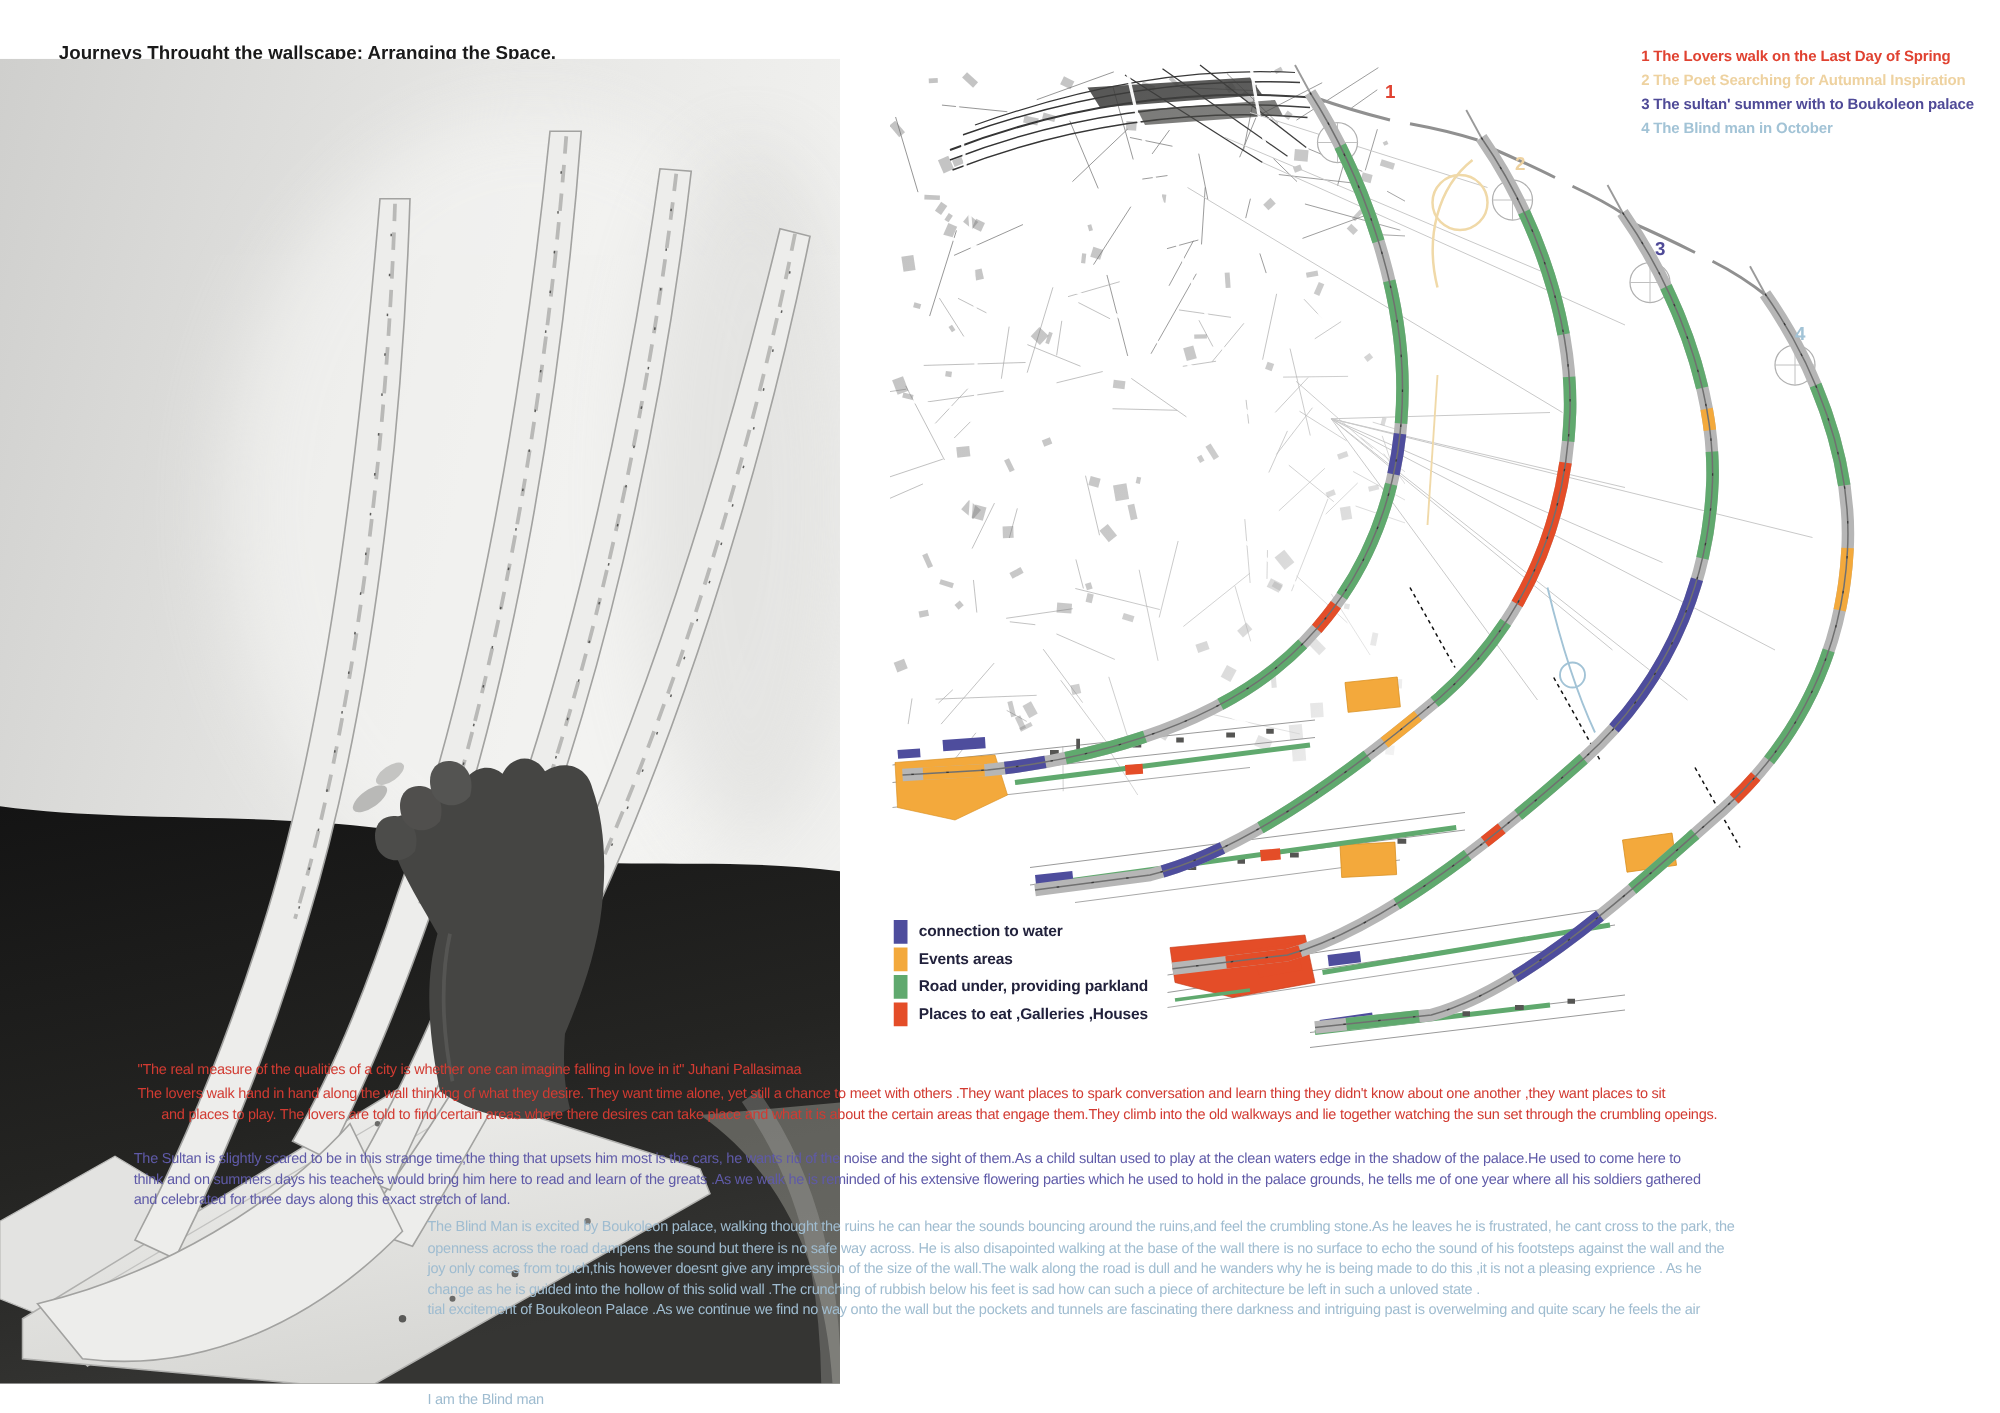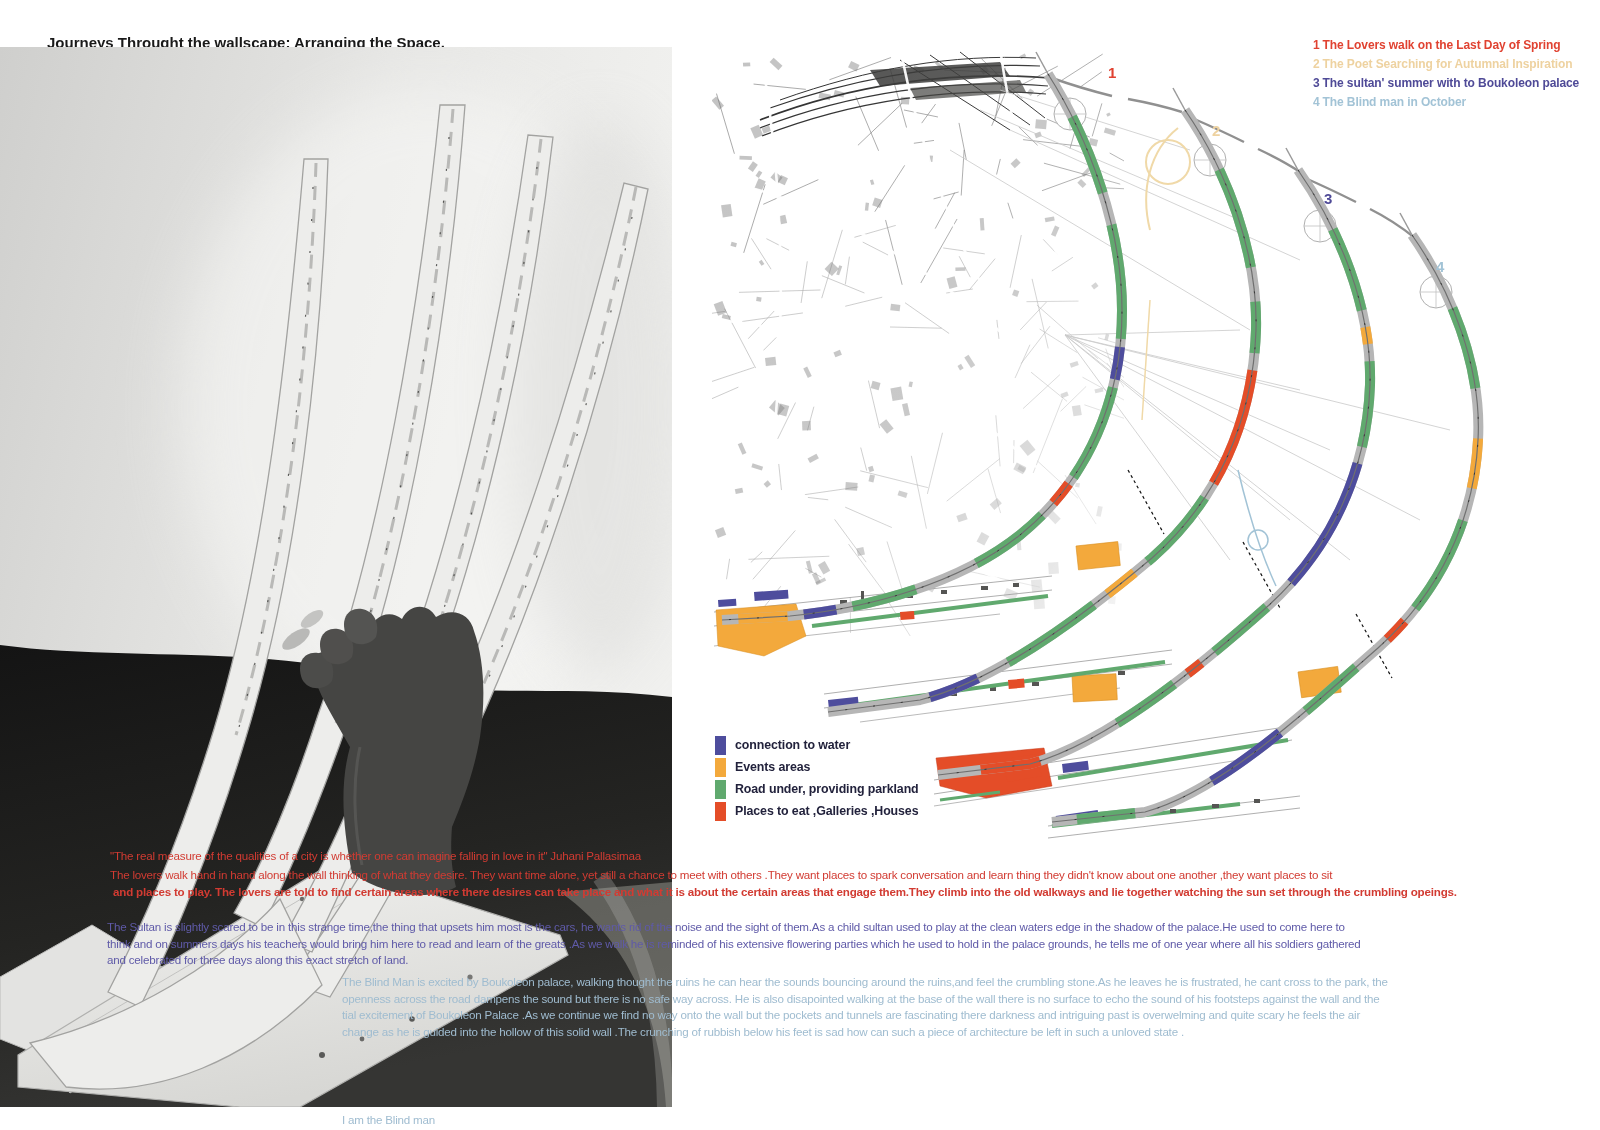--- a/index.html
+++ b/index.html
@@ -567,31 +567,32 @@
     <div class="leg-row">
       <div class="leg-swatch" style="background-color: rgb(228, 77, 40);"></div>
       <div class="leg-label">Places to eat ,Galleries ,Houses</div>
     </div>
   </div>
 
   <div class="para" style="left: 110px; top: 848px; color: rgb(210, 59, 50);">"The real measure of the qualities of a city is whether one can imagine falling in love in it"  Juhani Pallasimaa</div>
 
   <div class="para" style="left: 110px; top: 867px; color: rgb(210, 59, 50);">
     <div class="tline">The lovers walk hand in hand along the wall thinking of what they desire. They want time alone, yet still a chance to meet with others .They want places to spark conversation and learn thing they didn't know about one another ,they want places to sit</div>
-    <div class="tline" style="margin-left:3px;font-weight:bold;">and places to play. The lovers are told to find certain areas where there desires can take place and what it is about the certain areas that engage them.They climb into the old walkways and lie together watching the sun set through the crumbling opeings.</div>
+    <div class="tline" style="margin-left:19px;">and places to play. The lovers are told to find certain areas where there desires can take place and what it is about the certain areas that engage them.They climb into the old walkways and lie together watching the sun set through the crumbling opeings.</div>
   </div>
 
   <div class="para" style="left: 107px; top: 919px; color: rgb(95, 90, 168);">
     <div class="tline">The Sultan is slightly scared to be in this strange time,the thing that upsets him most is the cars, he wants rid of the noise and the sight of them.As a child sultan used to play at the clean waters edge in the shadow of the palace.He used to come here to</div>
     <div class="tline">think and on summers days his teachers would bring him here to read and learn of the greats .As we walk he is reminded of his extensive flowering parties which he used to hold in the palace grounds, he tells me of one year where all his soldiers gathered</div>
     <div class="tline">and celebrated for three days  along this exact stretch of land.</div>
   </div>
 
   <div class="para" style="left: 342px; top: 974px; color: rgb(159, 188, 208);">
     <div class="tline">The Blind Man is excited by Boukoleon palace, walking thought the ruins he can hear the sounds bouncing around the ruins,and feel the crumbling stone.As he leaves he is frustrated, he cant cross to the park, the</div>
     <div class="tline">openness across the road dampens the sound but there is no safe way across. He is also disapointed walking at the base of the wall there is no surface to echo the sound of his footsteps against the wall and the</div>
+    <div class="tline">joy only comes from touch,this however doesnt give any impression of the size of the wall.The walk along the road is dull and he wanders why he is being made to do this ,it is not a pleasing exprience . As he</div>
+    <div class="tline">change as he is guided into the hollow of this solid wall .The crunching of rubbish below his feet is sad how can such a piece of architecture  be left in such a unloved state .</div>
     <div class="tline">tial excitement of Boukoleon Palace .As we continue we find no way onto the wall but the pockets and tunnels are fascinating there darkness and intriguing past is overwelming and quite scary he feels the air</div>
-    <div class="tline">change as he is guided into the hollow of this solid wall .The crunching of rubbish below his feet is sad how can such a piece of architecture  be left in such a unloved state .</div>
   </div>
 
   <div class="para" style="left: 342px; top: 1112px; color: rgb(159, 188, 208);">I am the Blind man</div>
 
 </div>
 
 </body></html>

